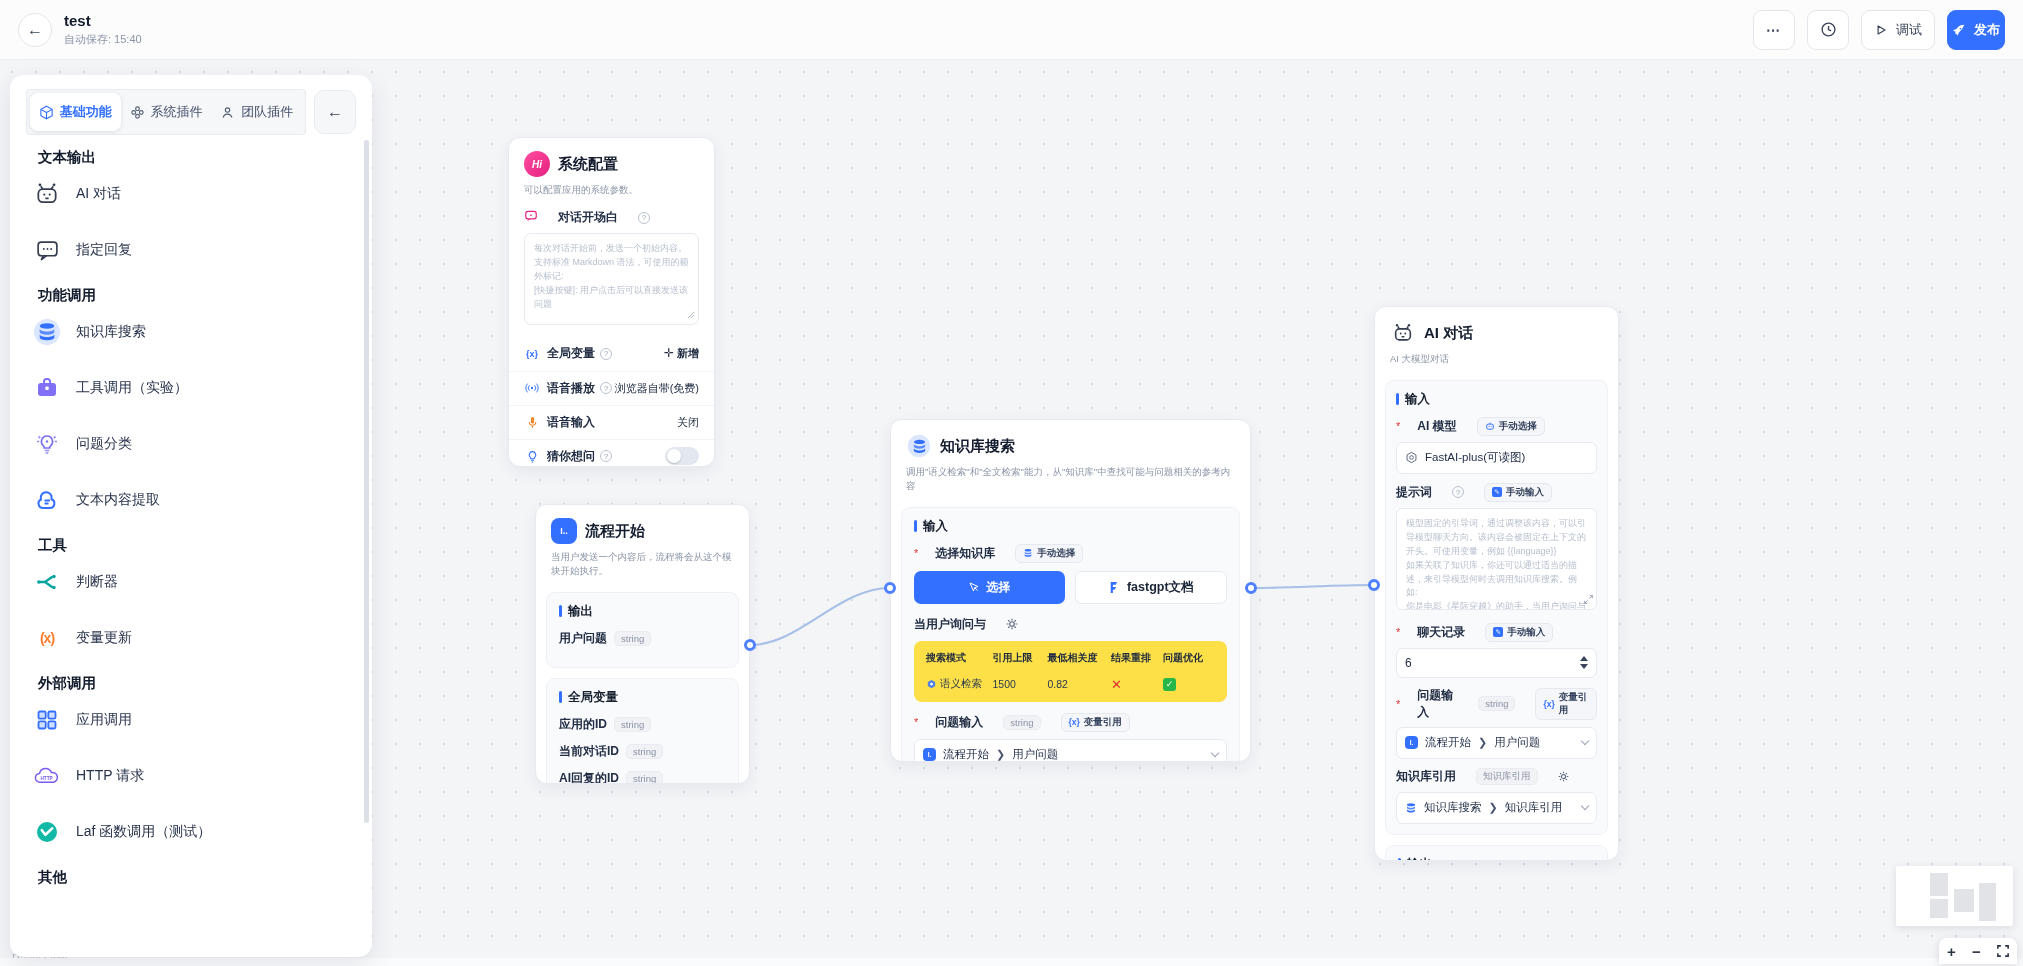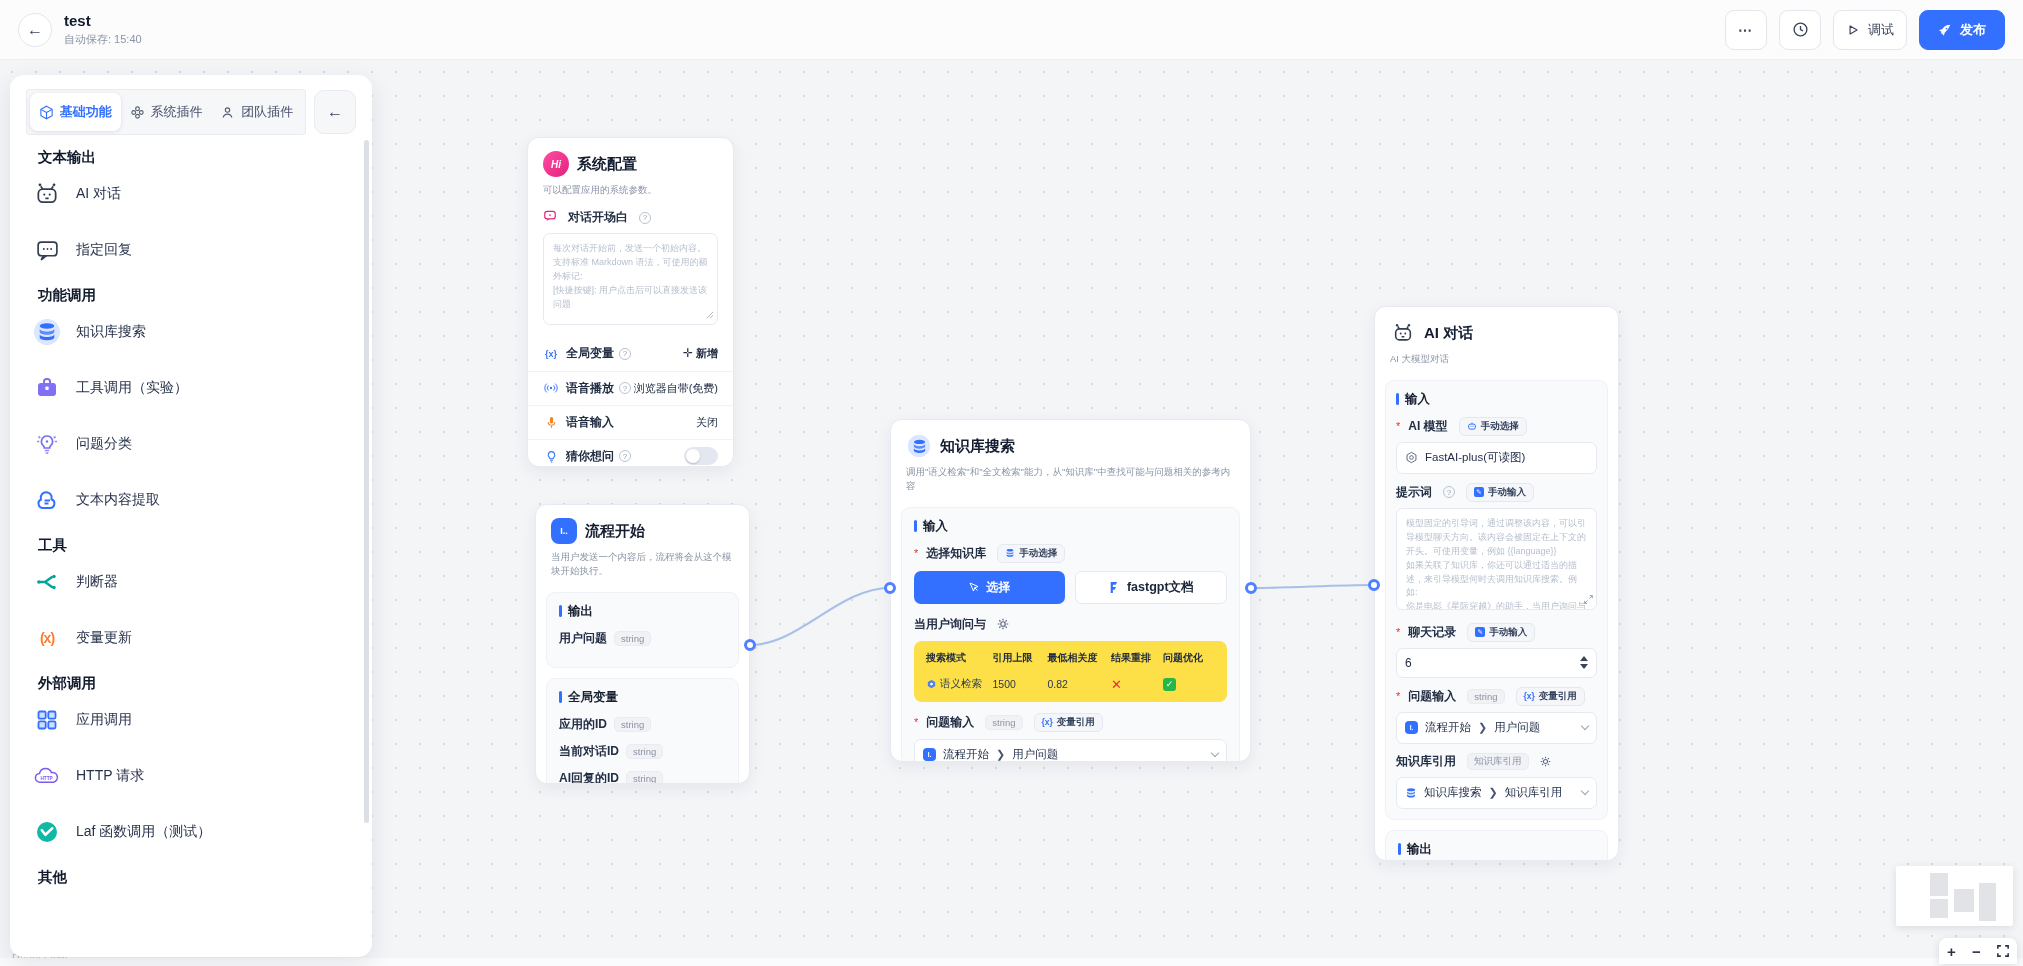--- a/index.html
+++ b/index.html
@@ -7,41 +7,41 @@
 
   
   .topbar { position:absolute; top:0; left:0; width:2023px; height:60px; background:#fcfcfd; border-bottom:1px solid #ecedf1; z-index:30; display:flex; align-items:center; padding:0 18px; }
   .back-btn { width:34px; height:34px; border-radius:50%; border:1px solid #e3e6ec; background:#fff; color:#3a4658; font-size:16px; display:flex; align-items:center; justify-content:center; cursor:pointer; }
   .tb-titles { margin-left:12px; }
   .tb-title { font-size:15px; font-weight:bold; color:#121b2c; }
   .tb-sub { font-size:11px; color:#8a94a6; margin-top:3px; }
   .tb-right { margin-left:auto; display:flex; align-items:center; gap:12px; }
   .tb-btn { height:40px; min-width:40px; padding:0 12px; border-radius:9px; border:1px solid #e3e6ec; background:#fff; color:#39445a; font-size:13px; display:flex; align-items:center; justify-content:center; gap:8px; cursor:pointer; }
   .tb-btn.icon-only { padding:0; width:42px; }
-  .tb-primary { background:#3370ff; border-color:#3370ff; color:#fff; font-weight:bold; padding:0 18px; }
+  .tb-primary { background:#3370ff; border-color:#3370ff; color:#fff; font-weight:bold; padding:0 4px; }
   .dots { letter-spacing:2px; font-weight:bold; color:#39445a; font-size:14px; }
 
   
   .canvas { position:absolute; top:60px; left:0; width:2023px; height:906px; background:#f4f5f7;
     background-image:radial-gradient(circle,#d8dbe2 1.3px,transparent 1.4px); background-size:24px 24px; z-index:1; }
   .edges { position:absolute; top:-60px; left:0; width:2023px; height:966px; pointer-events:none; }
   .handle { position:absolute; width:12px; height:12px; border-radius:50%; background:#fff; border:3px solid #4e80ff; z-index:6; }
 
   
   .node { position:absolute; background:#fff; border:1px solid #e7eaf0; border-radius:12px; box-shadow:0 5px 16px rgba(25,47,89,.07); z-index:5; overflow:hidden; }
   .node-header { padding:13px 15px 8px; }
   .nh-row { display:flex; align-items:center; gap:8px; }
   .nh-title { font-size:15px; font-weight:bold; color:#141d2f; }
   .node-desc { font-size:9.5px; color:#8a94a6; margin-top:6px; line-height:1.45; }
   .avatar { width:26px; height:26px; border-radius:8px; display:flex; align-items:center; justify-content:center; flex:0 0 auto; }
   .avatar.round { border-radius:50%; }
   .card { background:#f9fafc; border:1px solid #eff1f6; border-radius:9px; margin:6px 10px 10px; padding:10px 12px; }
   .sec-title { display:flex; align-items:center; gap:6px; font-size:12.5px; font-weight:bold; color:#17202f; margin-bottom:9px; }
   .sec-bar { width:3px; height:12px; border-radius:2px; background:#3370ff; }
-  .frow { display:flex; align-items:center; gap:11px; margin:9px 0 6px; }
+  .frow { display:flex; align-items:center; gap:20px; margin:9px 0 6px; }
   .lbl { font-size:12px; font-weight:bold; color:#222e44; }
   .req { color:#e03131; font-size:11px; margin-right:-3px; }
   .help { width:12px; height:12px; border-radius:50%; border:1px solid #b9c2d0; color:#97a1b2; font-size:8px; display:inline-flex; align-items:center; justify-content:center; flex:0 0 auto; }
   .chip { display:inline-flex; align-items:center; gap:4px; background:#f5f6f9; border:1px solid #e5e8ef; border-radius:6px; padding:2px 7px; font-size:9.5px; font-weight:bold; color:#33415c; }
   .tchip { display:inline-flex; align-items:center; background:#f1f2f5; border:1px solid #e9ebf0; border-radius:5px; padding:1px 6px; font-size:9.5px; color:#8b93a5; }
   .ta { width:100%; resize:none; border:1px solid #e6e9f0; border-radius:7px; background:#fff; padding:8px 9px; font-family:"Liberation Sans","DejaVu Sans",sans-serif; font-size:9px; line-height:1.55; color:#33415c; position:relative; }
   .ta::placeholder { color:#b6bfcd; }
   .ta-wrap { position:relative; }
   .ta-corner { position:absolute; right:4px; bottom:6px; color:#9aa4b5; }
   .select, .dd { height:32px; background:#fff; border:1px solid #e6e9f0; border-radius:7px; display:flex; align-items:center; gap:7px; padding:0 8px; font-size:11.5px; color:#24304a; cursor:pointer; }
@@ -111,21 +111,21 @@
     <path d="M750 645 C 800 645, 838 588, 890 588" stroke="#a8c0e8" stroke-width="2.2" fill="none"></path>
     <path d="M1251 588 C 1294 588, 1330 585, 1374 585" stroke="#a8c0e8" stroke-width="2.2" fill="none"></path>
   </svg>
 </div>
 
 <span class="handle" style="left:744px; top:639px;"></span>
 <span class="handle" style="left:884px; top:582px;"></span>
 <span class="handle" style="left:1245px; top:582px;"></span>
 <span class="handle" style="left:1368px; top:579px;"></span>
 
-<div class="node" style="left:527px; top:137px; width:207px; height:330px;">
+<div class="node" style="left:508px; top:137px; width:207px; height:330px;">
   <div class="node-header">
     <div class="nh-row">
       <span class="avatar round" style="background:linear-gradient(135deg,#ff4da1,#e5217f);">
         <span style="color:#fff;font-size:10px;font-weight:bold;font-style:italic;">Hi</span>
       </span>
       <span class="nh-title">系统配置</span>
     </div>
     <div class="node-desc">可以配置应用的系统参数。</div>
   </div>
   <div style="padding:2px 15px 8px;">

